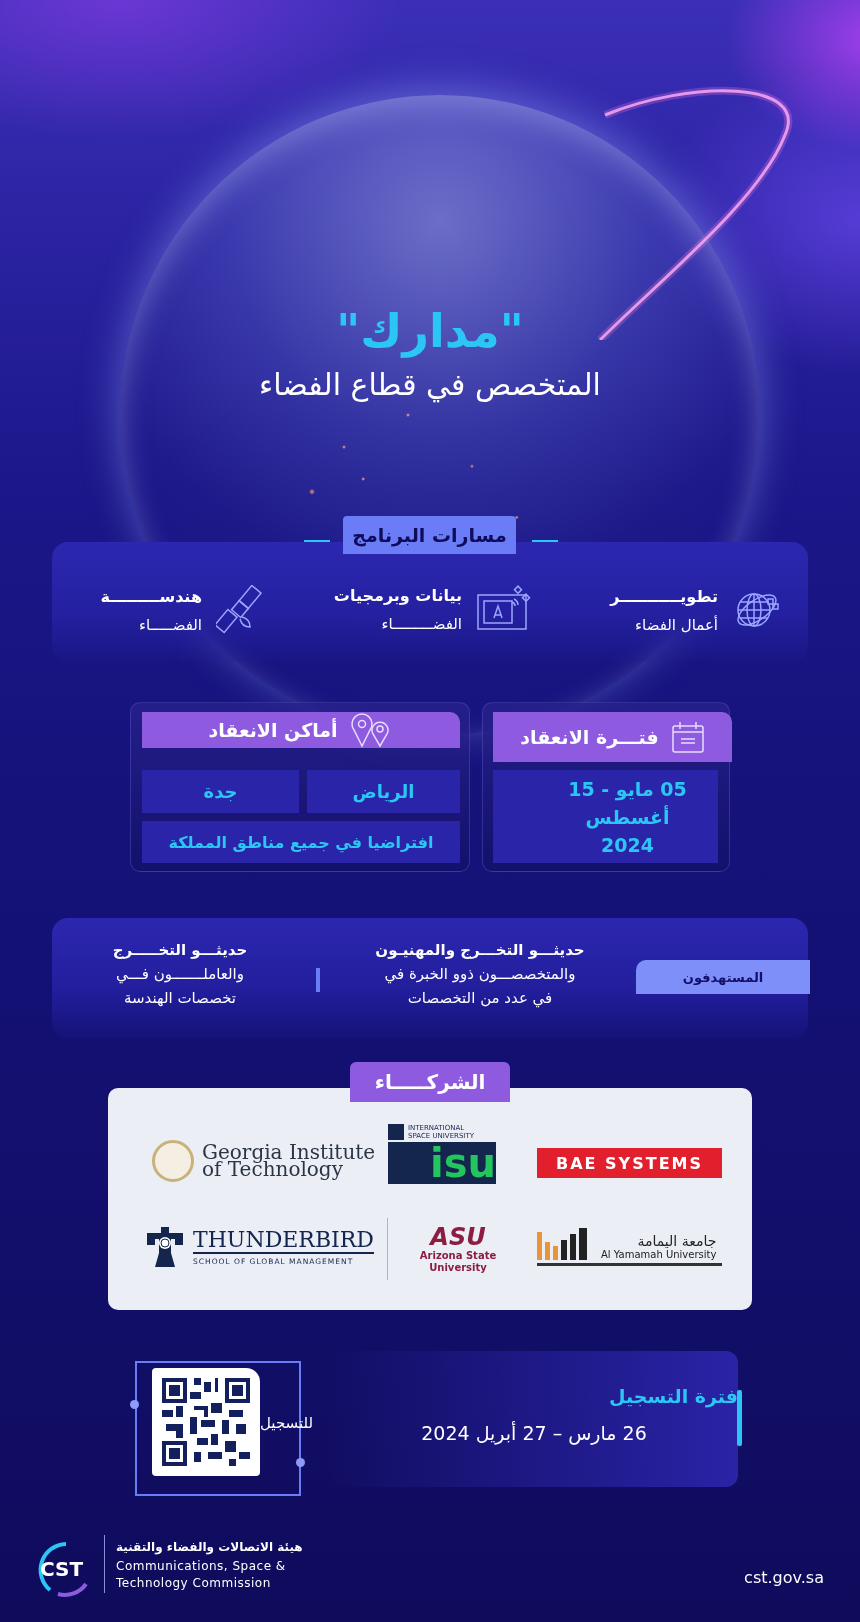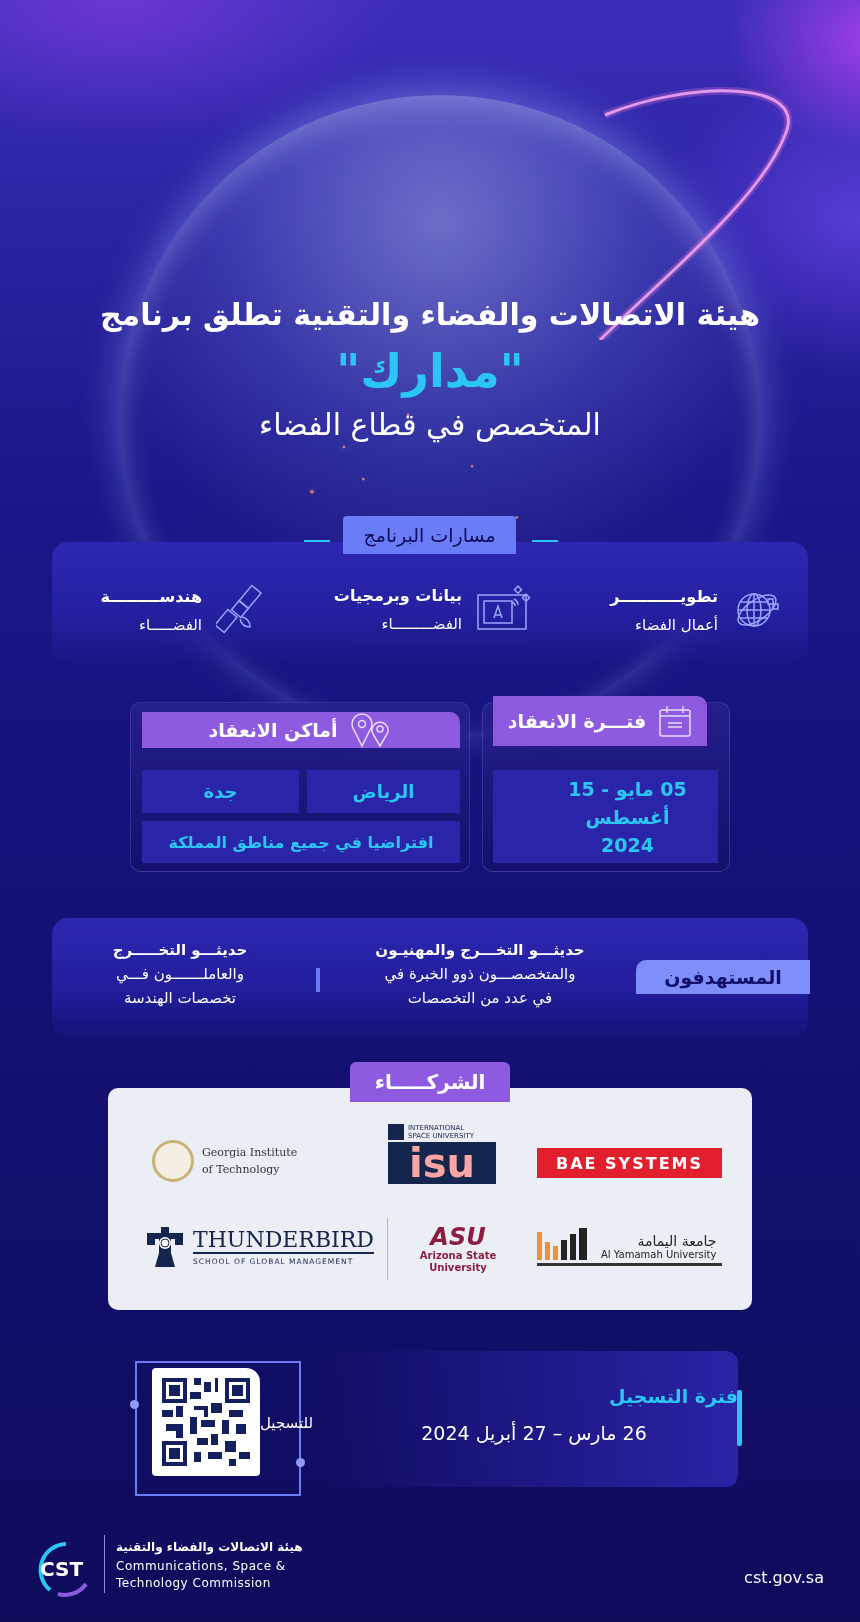--- a/index.html
+++ b/index.html
@@ -43,21 +43,21 @@
   .h-line3 { font-size: 30px; color: #fff; line-height: 40px; margin-top: 4px; }
 
   
   .tracks {
     position: absolute; left: 52px; top: 542px; width: 756px; height: 120px;
     border-radius: 16px;
     background: linear-gradient(180deg, #2c27b0 0%, #2420a0 60%, rgba(30,26,140,0.2) 100%);
   }
   .section-pill {
     position: absolute; top: 516px; left: 343px; width: 173px; height: 38px;
-    background: #6b7cf7; color: #0f0c5c; font-weight: normal; font-size: 19px;
+    background: #6b7cf7; color: #0f0c5c; font-weight: bold; font-size: 19px;
     display: flex; align-items: center; justify-content: center; direction: rtl;
     border-radius: 4px 4px 0 0;
   }
   .pill-dash { position: absolute; top: 540px; width: 26px; height: 2px; background: #2cc6f5; }
   .track { position: absolute; top: 585px; display: flex; align-items: center; gap: 14px; direction: rtl; }
   .track .t1 { font-size: 16px; font-weight: bold; color: #fff; text-align: right; }
   .track .t2 { font-size: 15px; color: #fff; margin-top: 10px; text-align: right; }
 
   
   .box-outer {
@@ -76,21 +76,21 @@
   }
 
   
   .audience {
     position: absolute; left: 52px; top: 918px; width: 756px; height: 120px;
     border-radius: 16px;
     background: linear-gradient(180deg, #2c27b0 0%, #221e9c 60%, rgba(25,22,130,0.3) 100%);
   }
   .aud-pill {
     position: absolute; left: 636px; top: 960px; width: 174px; height: 34px;
-    background: #7e8ff9; color: #12106a; font-size: 19px; font-weight: bold;
+    background: #7e8ff9; color: #12106a; font-size: 13px; font-weight: bold;
     display: flex; align-items: center; justify-content: center; border-radius: 10px 0 0 0; direction: rtl;
   }
   .aud-text { position: absolute; direction: rtl; text-align: center; color: #fff; font-size: 15px; line-height: 24px; }
   .aud-bar { position: absolute; left: 316px; top: 968px; width: 4px; height: 24px; background: #6b7cf7; }
 
   
   .partners {
     position: absolute; left: 108px; top: 1088px; width: 644px; height: 222px;
     background: #eceef6; border-radius: 10px;
   }
@@ -127,21 +127,20 @@
 
 <div class="page">
 
   <div class="earth"></div>
   <svg class="orbit" viewBox="0 0 340 300">
     <path d="M85 75 C 170 40, 290 40, 265 95 C 240 160, 140 240, 80 300" fill="none" stroke="#f7b7ff" stroke-width="3" opacity="0.85"></path>
     <path d="M85 75 C 170 40, 290 40, 265 95 C 240 160, 140 240, 80 300" fill="none" stroke="#ff7ad8" stroke-width="8" opacity="0.25"></path>
   </svg>
 
   <div class="header-text">
-    <div class="h-line1">هيئة الاتصالات والفضاء والتقنية تطلق برنامج</div>
     <div class="h-brand">"مدارك"</div>
     <div class="h-line3">المتخصص في قطاع الفضاء</div>
   </div>
 
   <div class="tracks"></div>
   <div class="pill-dash" style="left:304px"></div>
   <div class="pill-dash" style="left:532px"></div>
   <div class="section-pill">مسارات البرنامج</div>
 
   <div class="track" style="right:78px">
@@ -189,21 +188,21 @@
         <path d="M26 32 q8 2 8 10 q-8 0 -10 -8"></path>
       </g>
     </svg>
     <div>
       <div class="t1">هندســـــــــة</div>
       <div class="t2">الفضـــــاء</div>
     </div>
   </div>
 
   <div class="box-outer" style="left:482px; top:702px; width:248px; height:170px;"></div>
-  <div class="purple-head" style="left:493px; top:696px; width:214px; height:50px;">
+  <div class="purple-head" style="left:493px; top:712px; width:239px; height:50px;">
     <svg width="34" height="34" viewBox="0 0 34 34">
       <g fill="none" stroke="#e8dcff" stroke-width="1.5">
         <rect x="2" y="6" width="30" height="26" rx="2"></rect>
           <line x1="2" y1="12" x2="32" y2="12"></line>
         <line x1="9" y1="2" x2="9" y2="9"></line>
           <line x1="25" y1="2" x2="25" y2="9"></line>
         <line x1="10" y1="19" x2="24" y2="19"></line>
           <line x1="10" y1="23" x2="24" y2="23"></line>
       </g>
     </svg>
@@ -242,35 +241,35 @@
     <div style="font-weight:bold">حديثـــو التخـــــرج</div>
     <div>والعاملـــــــون فـــي</div>
     <div>تخصصات الهندسة</div>
   </div>
 
   <div class="partners"></div>
   <div class="partners-pill">الشركـــــاء</div>
 
   <div class="logo" style="left:152px; top:1140px; display:flex; align-items:center; gap:8px;">
     <div style="width:42px;height:42px;border-radius:50%;border:3px solid #c9b27a;background:#f4efe2;"></div>
-    <div style="color:#2b3544; font-family:'DejaVu Serif', serif; font-size:11px; line-height:17px;">
+    <div style="color:#2b3544; font-family:'DejaVu Serif', serif; font-size:20px; line-height:17px;">
       <div>Georgia Institute</div>
       <div>of Technology</div>
     </div>
   </div>
 
   <div class="logo" style="left:388px; top:1124px; width:110px;">
     <div style="display:flex; gap:4px; align-items:flex-start;">
       <div style="width:16px;height:16px;background:#14254e;"></div>
       <div style="font-size:7px; color:#14254e; line-height:8px;">
         <div>INTERNATIONAL</div>
         <div>SPACE UNIVERSITY</div>
       </div>
     </div>
-    <div style="background:#14254e; color:#fca5a5; font-weight:bold; font-size:40px; line-height:42px; width:108px; text-align:center; margin-top:2px;">isu</div>
+    <div style="background:#14254e; color:#22c55e; font-weight:bold; font-size:40px; line-height:42px; width:108px; text-align:right; margin-top:2px;">isu</div>
   </div>
 
   <div class="logo" style="left:537px; top:1148px; width:185px; height:30px; background:#e2202d; color:#fff; font-weight:bold; font-size:16px; letter-spacing:2px; display:flex; align-items:center; justify-content:center;">BAE SYSTEMS</div>
 
   <div class="logo" style="left:145px; top:1225px; display:flex; align-items:center; gap:8px;">
     <svg width="40" height="44" viewBox="0 0 40 44">
       <path d="M16 2 h8 v6 h14 v12 h-8 v-6 h-4 v14 l4 14 h-20 l4 -14 v-14 h-4 v6 h-8 v-12 h14 z" fill="#14254e"></path>
       <circle cx="20" cy="18" r="6" fill="#fff"></circle>
         <circle cx="20" cy="18" r="4" fill="none" stroke="#14254e"></circle>
     </svg>

